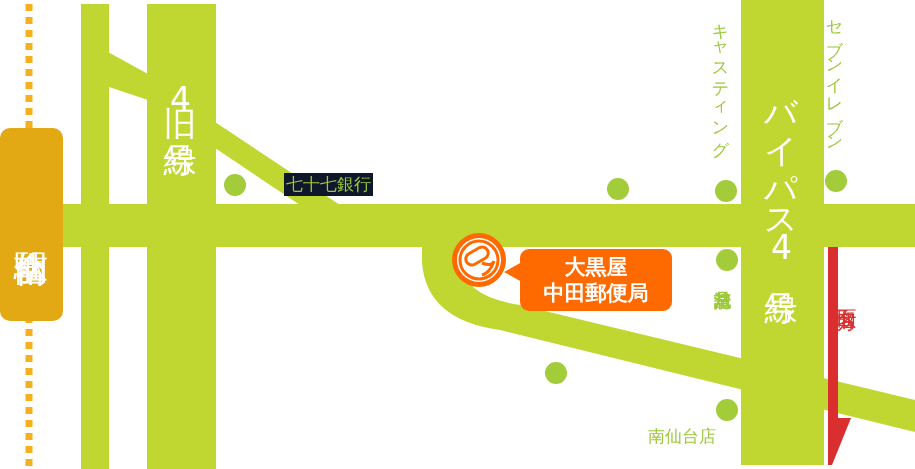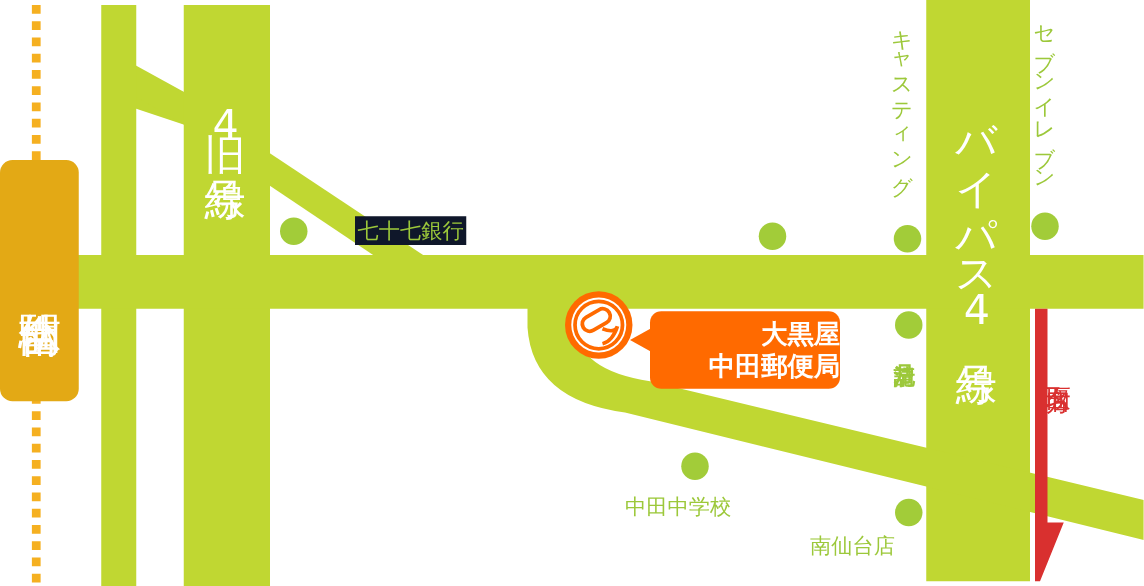--- a/index.html
+++ b/index.html
@@ -9,21 +9,21 @@
     .abs { position:absolute; }
     .vtext { writing-mode: vertical-rl; text-orientation: upright; letter-spacing:0; line-height:1; }
     .road-label { color:#ffffff; font-size:33px; }
     .poi-label { color:#9cc83a; font-size:17px; }
     .poi-dot { position:absolute; width:22px; height:22px; border-radius:50%; background:#a2cc39; }
     .station { position:absolute; left:0; top:128px; width:63px; height:193px; background:#e3a915;
       border-radius:10px; display:flex; justify-content:center; align-items:center; }
     .station span { color:#ffffff; font-size:34px; }
     .store-label { position:absolute; left:520px; top:249px; width:152px; height:62px; background:#ff6a00;
       border-radius:9px; color:#fff; font-size:21px; font-weight:bold; display:flex; flex-direction:column;
-      align-items:flex-end; justify-content:center; line-height:26px; }
+      align-items:center; justify-content:center; line-height:26px; }
     .store-icon { position:absolute; left:452px; top:233px; width:54px; height:54px; border-radius:50%;
       background:#ff6a00; }
     .direction { position:absolute; left:837px; top:294px; color:#d9302f; font-size:20px; }
   </style>
 </head>
 <body>
 
 <div id="map">
   <svg class="abs" style="left:0;top:0" width="915" height="469">
 
@@ -60,21 +60,20 @@
   <div class="abs vtext poi-label" style="left:712px;top:12px;">キャスティング</div>
   <div class="poi-dot" style="left:715px;top:180px;"></div>
 
   <div class="abs vtext poi-label" style="left:826px;top:8px;">セブンイレブン</div>
   <div class="poi-dot" style="left:825px;top:170px;"></div>
 
   <div class="poi-dot" style="left:716px;top:249px;"></div>
   <div class="abs vtext poi-label" style="left:714px;top:278px;font-weight:bold;">清月記</div>
 
   <div class="poi-dot" style="left:545px;top:362px;"></div>
-  <div class="abs poi-label" style="left:500px;top:394px;">中田中学校</div>
 
   <div class="poi-dot" style="left:716px;top:399px;"></div>
   <div class="abs poi-label" style="left:648px;top:425px;">南仙台店</div>
 
   <div class="store-icon">
     <svg width="54" height="54" viewBox="0 0 54 54">
       <circle cx="27" cy="27" r="22" fill="#fff"></circle>
       <circle cx="27" cy="27" r="19" fill="none" stroke="#ff6a00" stroke-width="3"></circle>
       <rect x="13" y="17" width="24" height="12" rx="6" transform="rotate(-30 25 23)" fill="none" stroke="#ff6a00" stroke-width="3"></rect>
       <path d="M30 30 Q40 34 42 28 Q38 40 30 42" fill="none" stroke="#ff6a00" stroke-width="3"></path>

